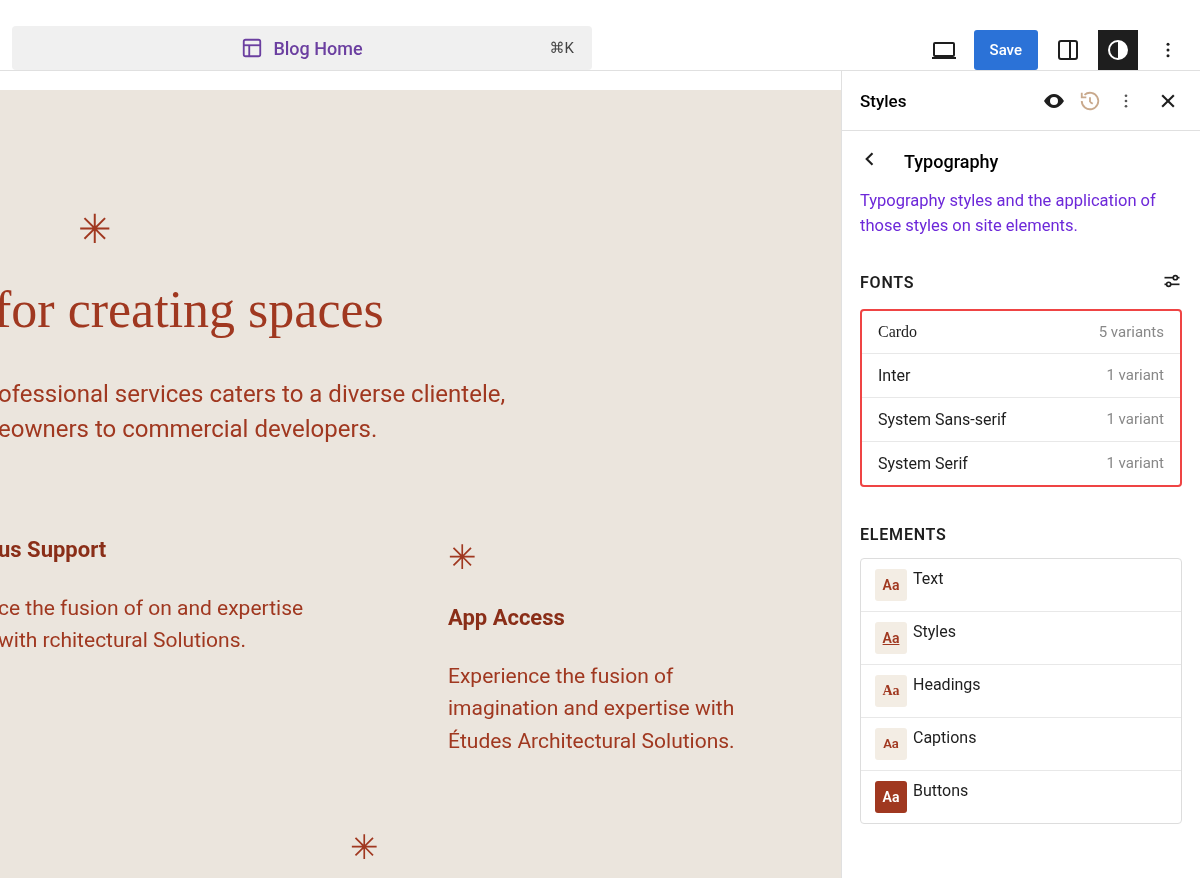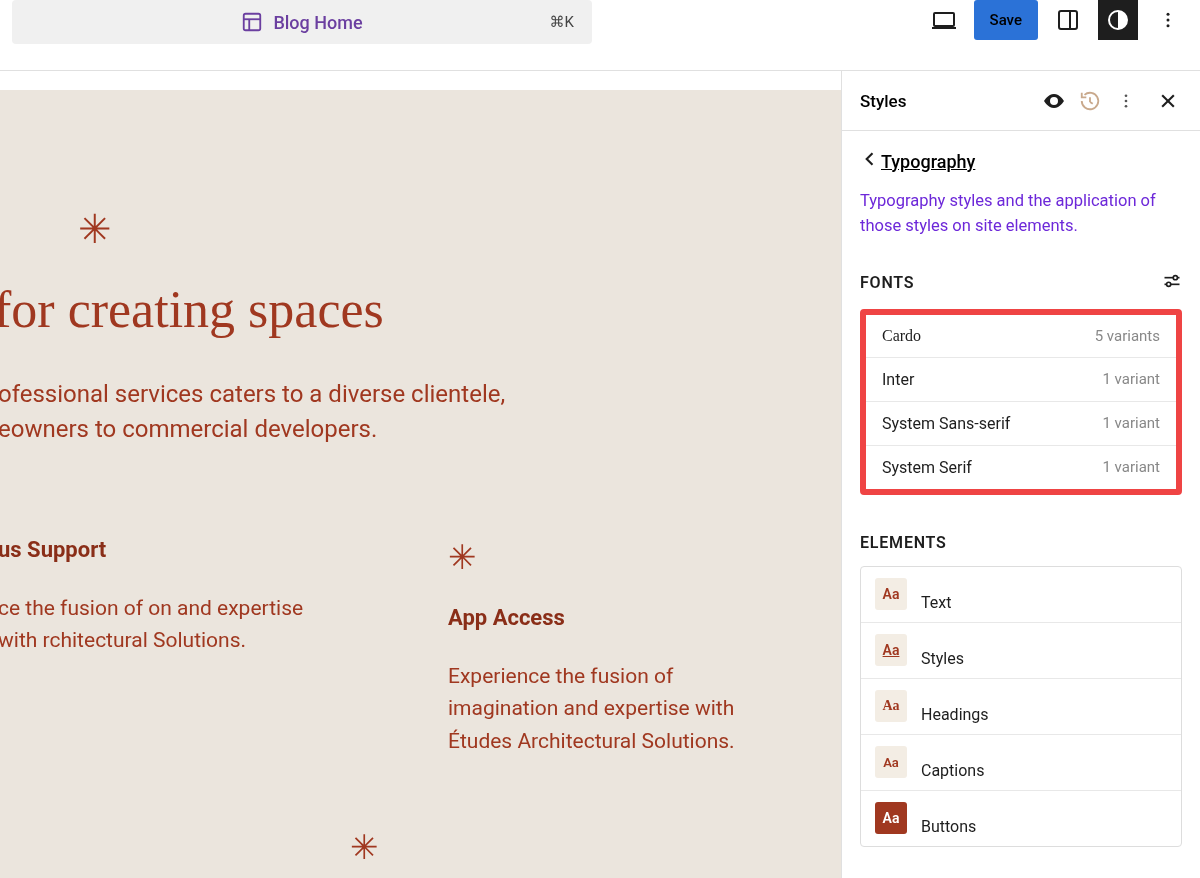--- a/index.html
+++ b/index.html
@@ -10,21 +10,21 @@
     overflow: hidden;
     background: #fff;
     position: relative;
   }
 
   
   .top-toolbar {
     height: 71px;
     border-bottom: 1px solid #e0e0e0;
     display: flex;
-    align-items: flex-start;
+    align-items: flex-end;
     padding: 0 12px;
     position: relative;
     z-index: 2;
     background: #fff;
   }
   .command-bar {
     background: #f0f0f0;
     border-radius: 4px;
     height: 44px;
     width: 580px;
@@ -67,21 +67,21 @@
     height: 40px;
     display: flex;
     align-items: center;
     justify-content: center;
     cursor: pointer;
     border-radius: 2px;
     color: #1e1e1e;
   }
   .save-btn {
     background: #2b72d7;
-    color: #000000;
+    color: #ffffff;
     padding: 0 16px;
     height: 40px;
     display: flex;
     align-items: center;
     justify-content: center;
     font-size: 15px;
     font-weight: 500;
     border-radius: 3px;
     cursor: pointer;
   }
@@ -193,23 +193,22 @@
     align-items: center;
     justify-content: center;
     color: #1e1e1e;
     cursor: pointer;
   }
   .panel-header .hicon.faded { color: #c9a98c; }
   .panel-header .hicon.kebab { color: #555; }
   .panel-nav {
     display: flex;
     align-items: center;
-    gap: 1px;
+    gap: 24px;
     padding: 18px 18px 10px 18px;
-    text-decoration: underline;
   }
   .panel-nav .back { cursor: pointer; color: #1e1e1e; }
   .panel-nav .crumb {
     font-size: 18px;
     font-weight: 500;
   }
   .panel-desc {
     padding: 6px 18px 22px 18px;
     font-size: 16.5px;
     line-height: 1.5;
@@ -227,21 +226,21 @@
     font-weight: 600;
     color: #1e1e1e;
     text-transform: uppercase;
   }
   .section-head .sliders {
     color: #1e1e1e;
     cursor: pointer;
   }
   .font-list {
     margin: 0 18px 28px 18px;
-    border: 6px solid #ef4444;
+    border: 2px solid #ef4444;
     border-radius: 4px;
   }
   .font-row {
     display: flex;
     align-items: center;
     justify-content: space-between;
     padding: 12px 16px;
     border-bottom: 1px solid #e8e8e8;
     cursor: pointer;
     font-size: 16px;
@@ -250,22 +249,21 @@
   .font-row .fname { color: #1e1e1e; }
   .font-row .fname.serif { font-family: Georgia, serif; }
   .font-row .fvar { color: #888; font-size: 15px; }
   .element-list {
     margin: 0 18px 18px 18px;
     border: 1px solid #ddd;
     border-radius: 4px;
   }
   .el-row {
     display: flex;
-    align-items: center;
-    gap: 14px;
+    gap: 6px;
     padding: 10px 14px;
     border-bottom: 1px solid #e8e8e8;
     cursor: pointer;
   }
   .el-row:last-child { border-bottom: none; }
   .aa-badge {
     width: 32px;
     height: 32px;
     border-radius: 3px;
     display: flex;
@@ -273,21 +271,21 @@
     justify-content: center;
     font-size: 14px;
     font-weight: 600;
     flex-shrink: 0;
   }
   .aa-badge.plain { background: #f3ede4; color: #a03820; }
   .aa-badge.underline { background: #f3ede4; color: #a03820; text-decoration: underline; }
   .aa-badge.serif { background: #f3ede4; color: #a03820; font-family: Georgia, serif; }
   .aa-badge.caption { background: #f3ede4; color: #a03820; font-size: 13px; }
   .aa-badge.button { background: #a03820; color: #fff; }
-  .el-row .el-label { font-size: 16px; color: #1e1e1e; margin-top: 16px; }
+  .el-row .el-label { font-size: 16px; color: #1e1e1e; }
 </style>
 </head>
 <body>
 
 <div class="top-toolbar">
   <div class="command-bar">
     <div class="cb-left">
       <span class="cb-icon">
         <svg viewBox="0 0 24 24" width="22" height="22" fill="none" stroke="currentColor" stroke-width="2">
           <rect x="3" y="3" width="18" height="18" rx="2"></rect>

